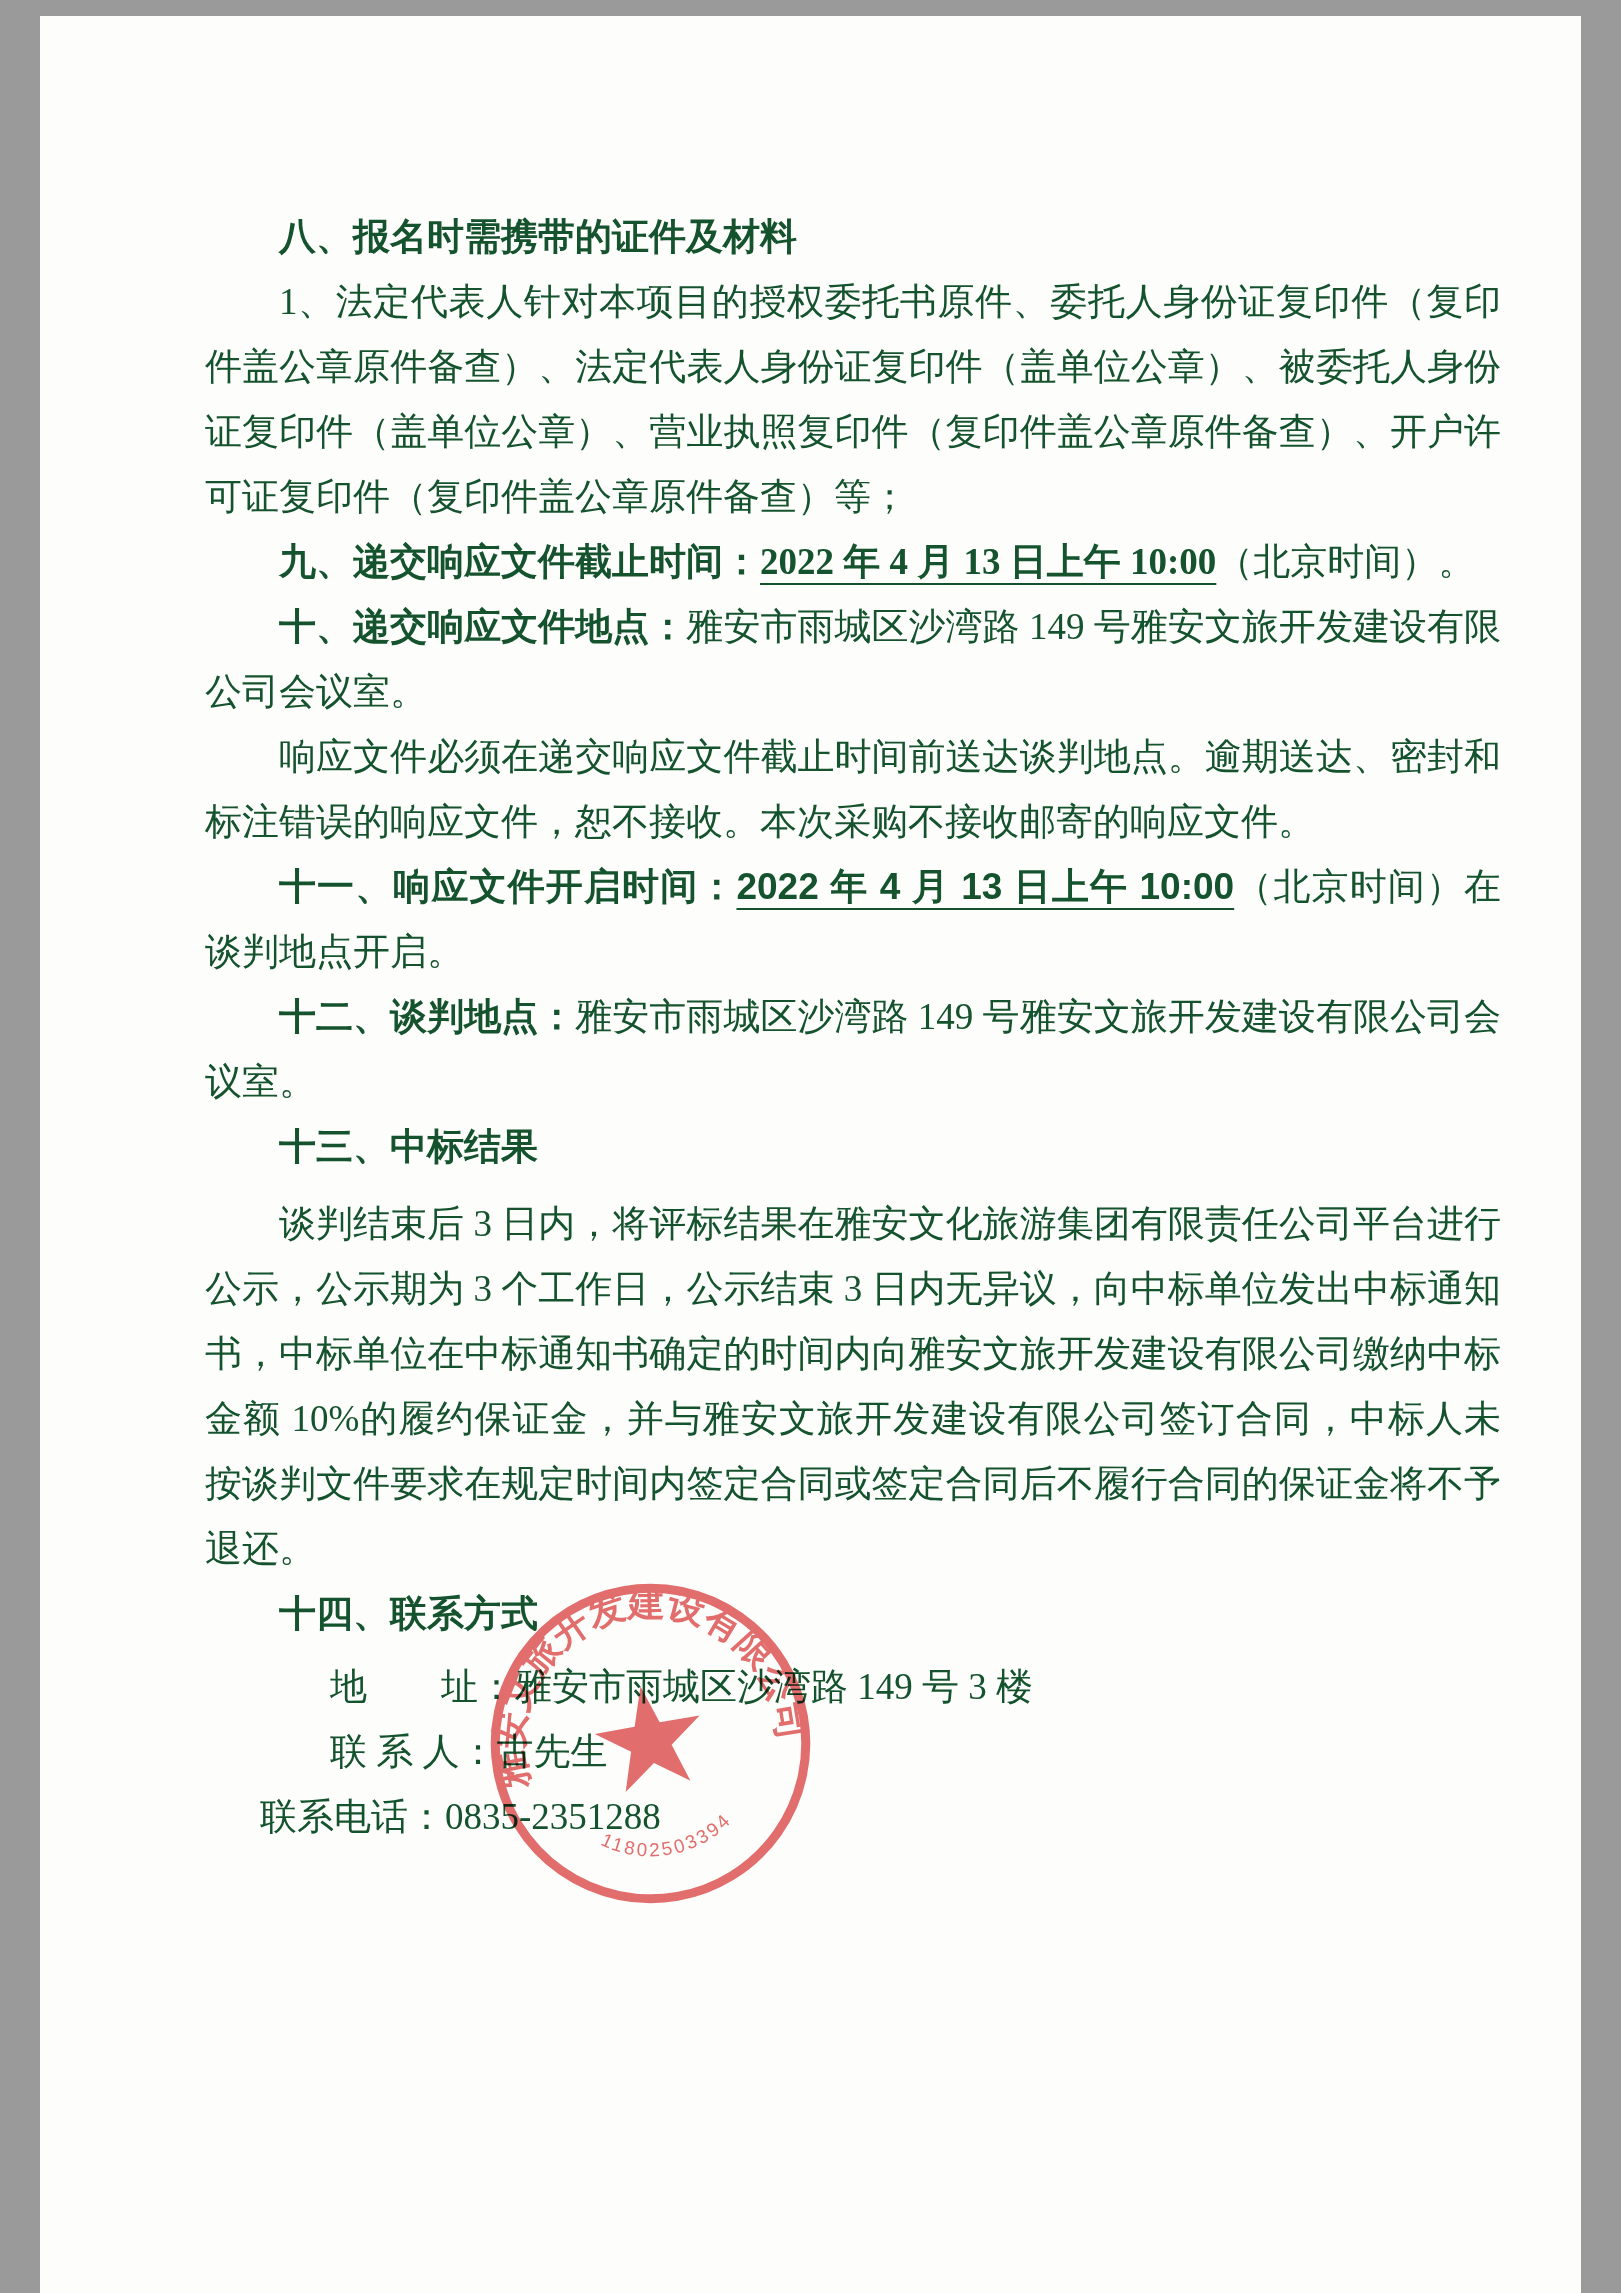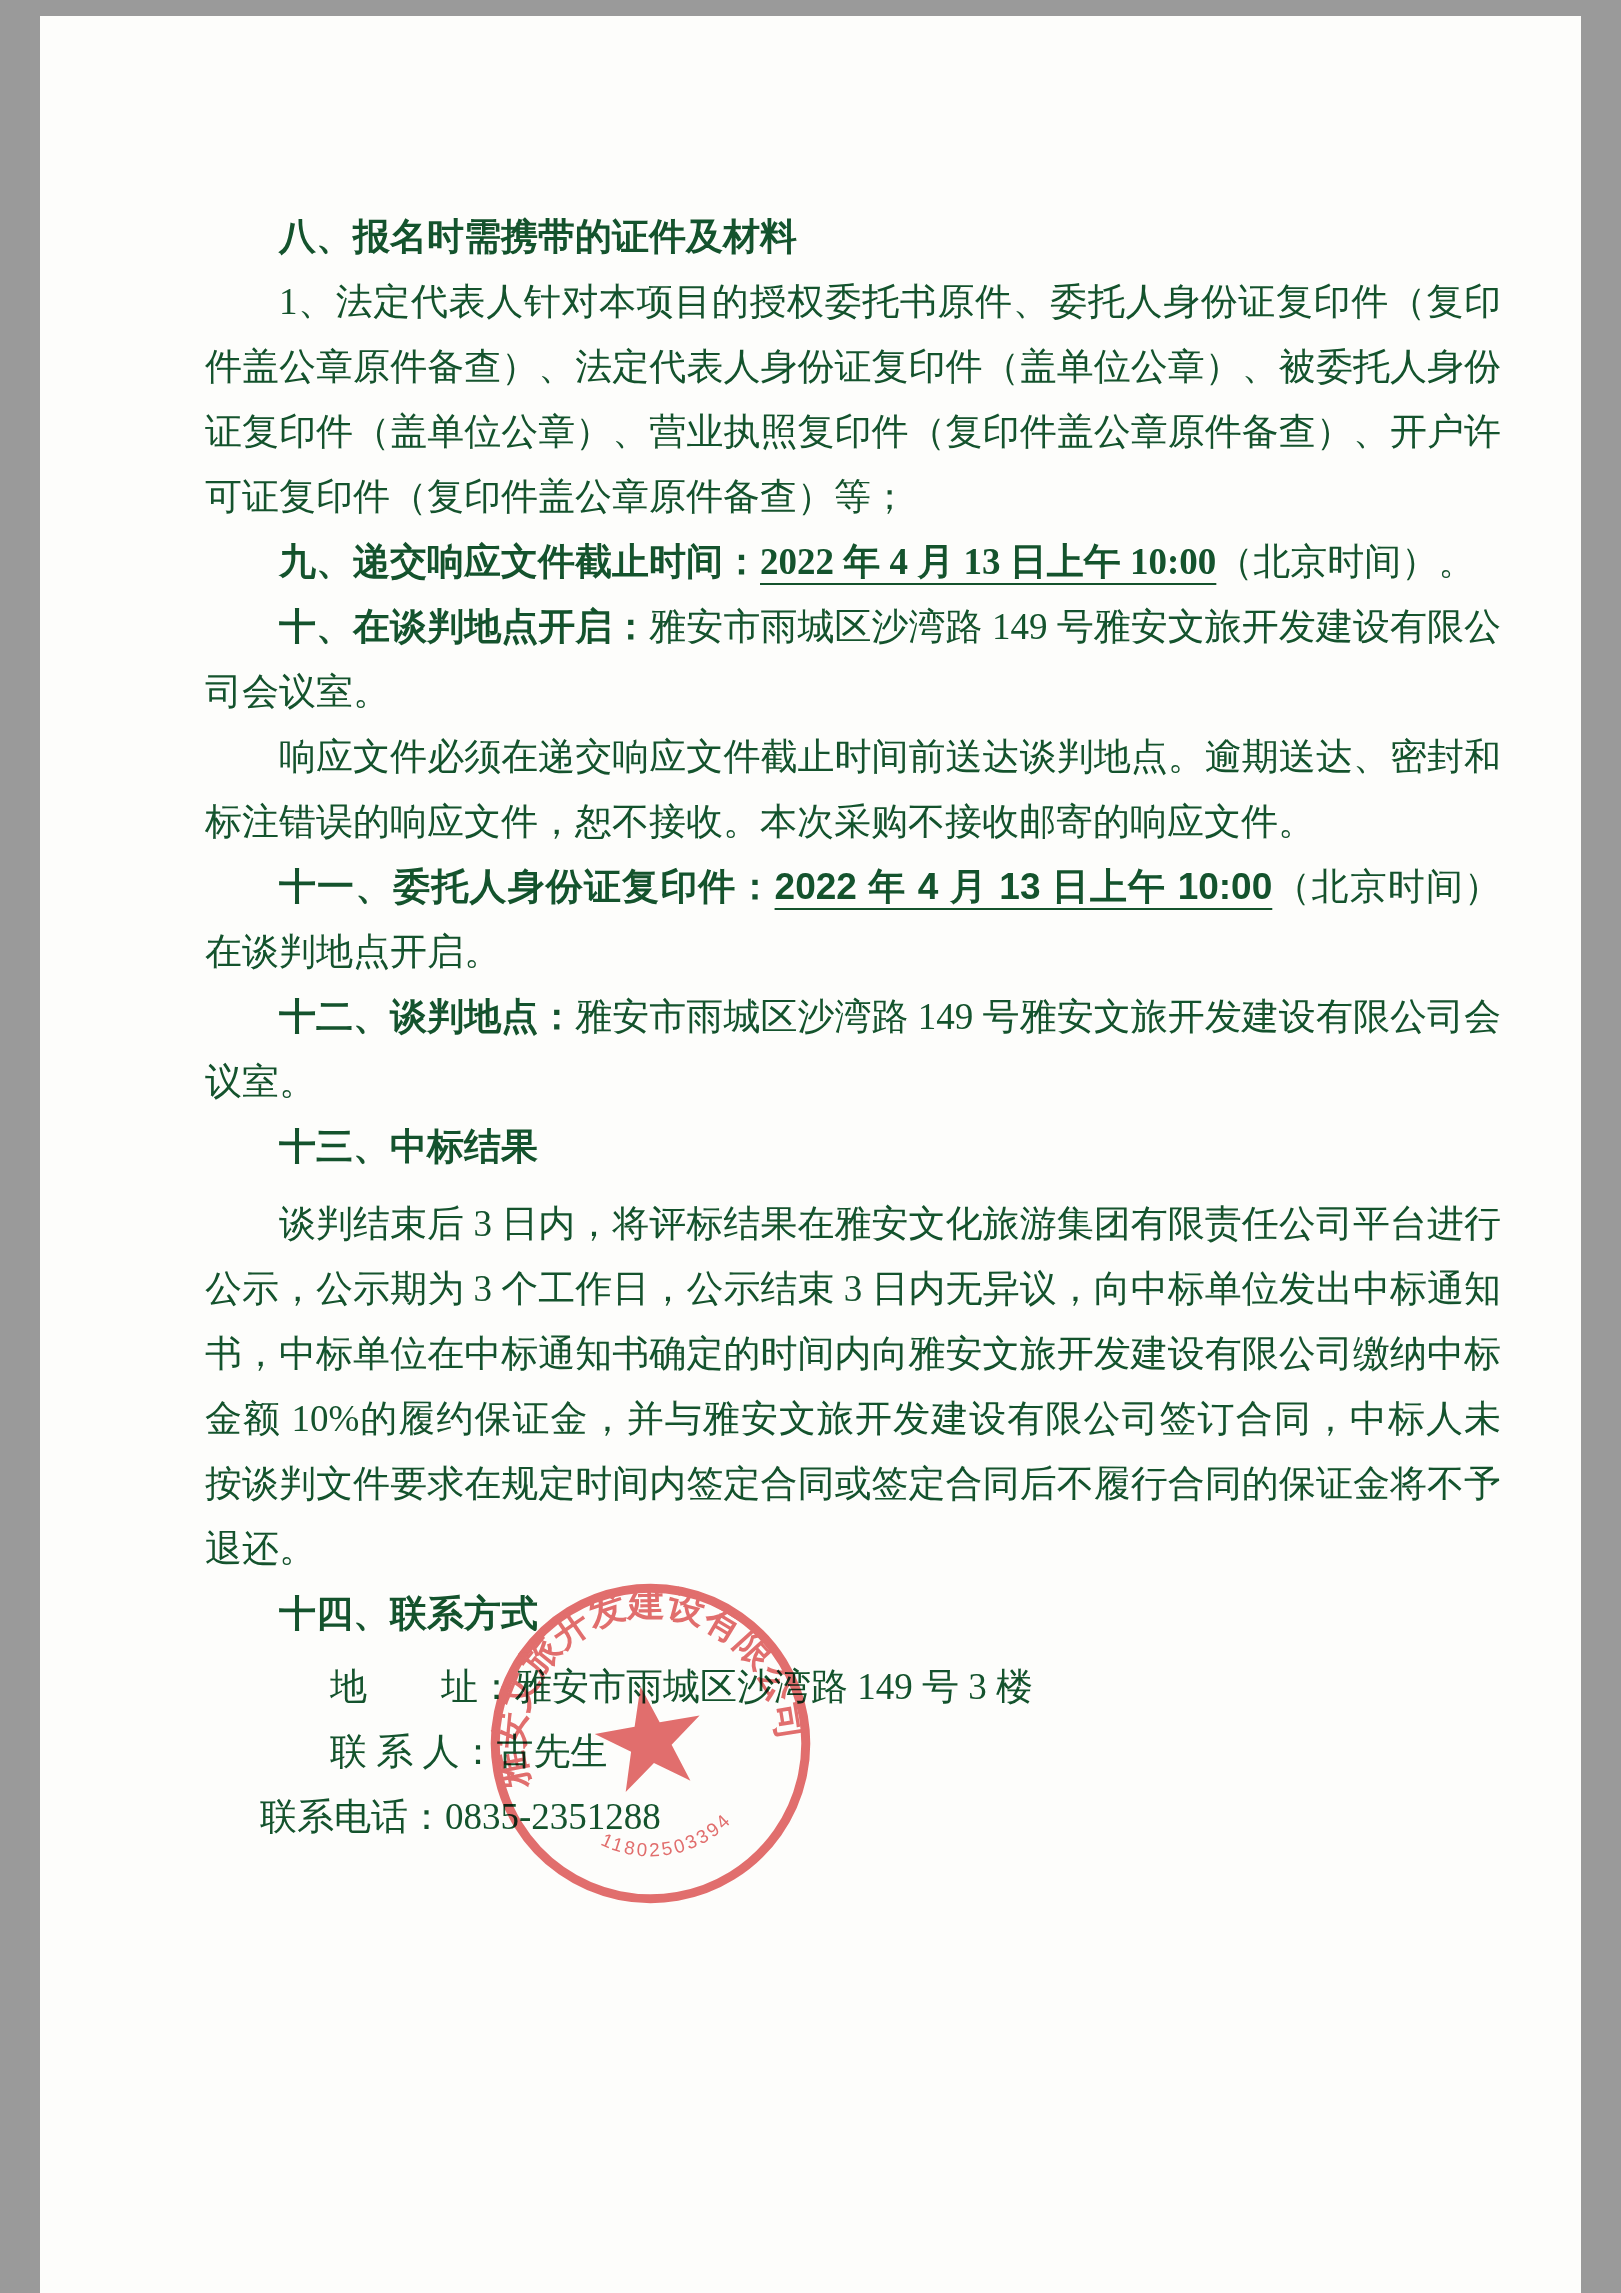--- a/index.html
+++ b/index.html
@@ -58,25 +58,25 @@
 
 <div class="page">
   <div class="content">
 
     <p class="heading hei">八、报名时需携带的证件及材料</p>
     <p>1、法定代表人针对本项目的授权委托书原件、委托人身份证复印件（复印件盖公章原件备查）、法定代表人身份证复印件（盖单位公章）、被委托人身份证复印件（盖单位公章）、营业执照复印件（复印件盖公章原件备查）、开户许可证复印件（复印件盖公章原件备查）等；</p>
 
     <p><span class="hei">九、递交响应文件截止时间：</span><span class="u">2022 年 4 月 13 日上午 10:00</span><span>（北京时间）。</span></p>
 
 
-    <p><span class="hei">十、在谈判地点开启：</span><span>雅安市雨城区沙湾路 149 号雅安文旅开发建设有限公司会议室。</span></p>
+    <p><span class="hei">十、递交响应文件地点：</span><span>雅安市雨城区沙湾路 149 号雅安文旅开发建设有限公司会议室。</span></p>
 
     <p>响应文件必须在递交响应文件截止时间前送达谈判地点。逾期送达、密封和标注错误的响应文件，恕不接收。本次采购不接收邮寄的响应文件。</p>
 
-    <p><span class="hei">十一、委托人身份证复印件：</span><span class="u hei">2022 年 4 月 13 日上午 10:00</span><span>（北京时间）在谈判地点开启。</span></p>
+    <p><span class="hei">十一、响应文件开启时间：</span><span class="u hei">2022 年 4 月 13 日上午 10:00</span><span>（北京时间）在谈判地点开启。</span></p>
 
     <p><span class="hei">十二、谈判地点：</span><span>雅安市雨城区沙湾路 149 号雅安文旅开发建设有限公司会议室。</span></p>
 
     <p class="heading hei">十三、中标结果</p>
     <p class="gap-top">谈判结束后 3 日内，将评标结果在雅安文化旅游集团有限责任公司平台进行公示，公示期为 3 个工作日，公示结束 3 日内无异议，向中标单位发出中标通知书，中标单位在中标通知书确定的时间内向雅安文旅开发建设有限公司缴纳中标金额 10%的履约保证金，并与雅安文旅开发建设有限公司签订合同，中标人未按谈判文件要求在规定时间内签定合同或签定合同后不履行合同的保证金将不予退还。</p>
 
     <p class="heading hei">十四、联系方式</p>
 
     <div class="contact">
       <p class="row-indent"><span>地　　址：</span><span>雅安市雨城区沙湾路 149 号 3 楼</span></p>

